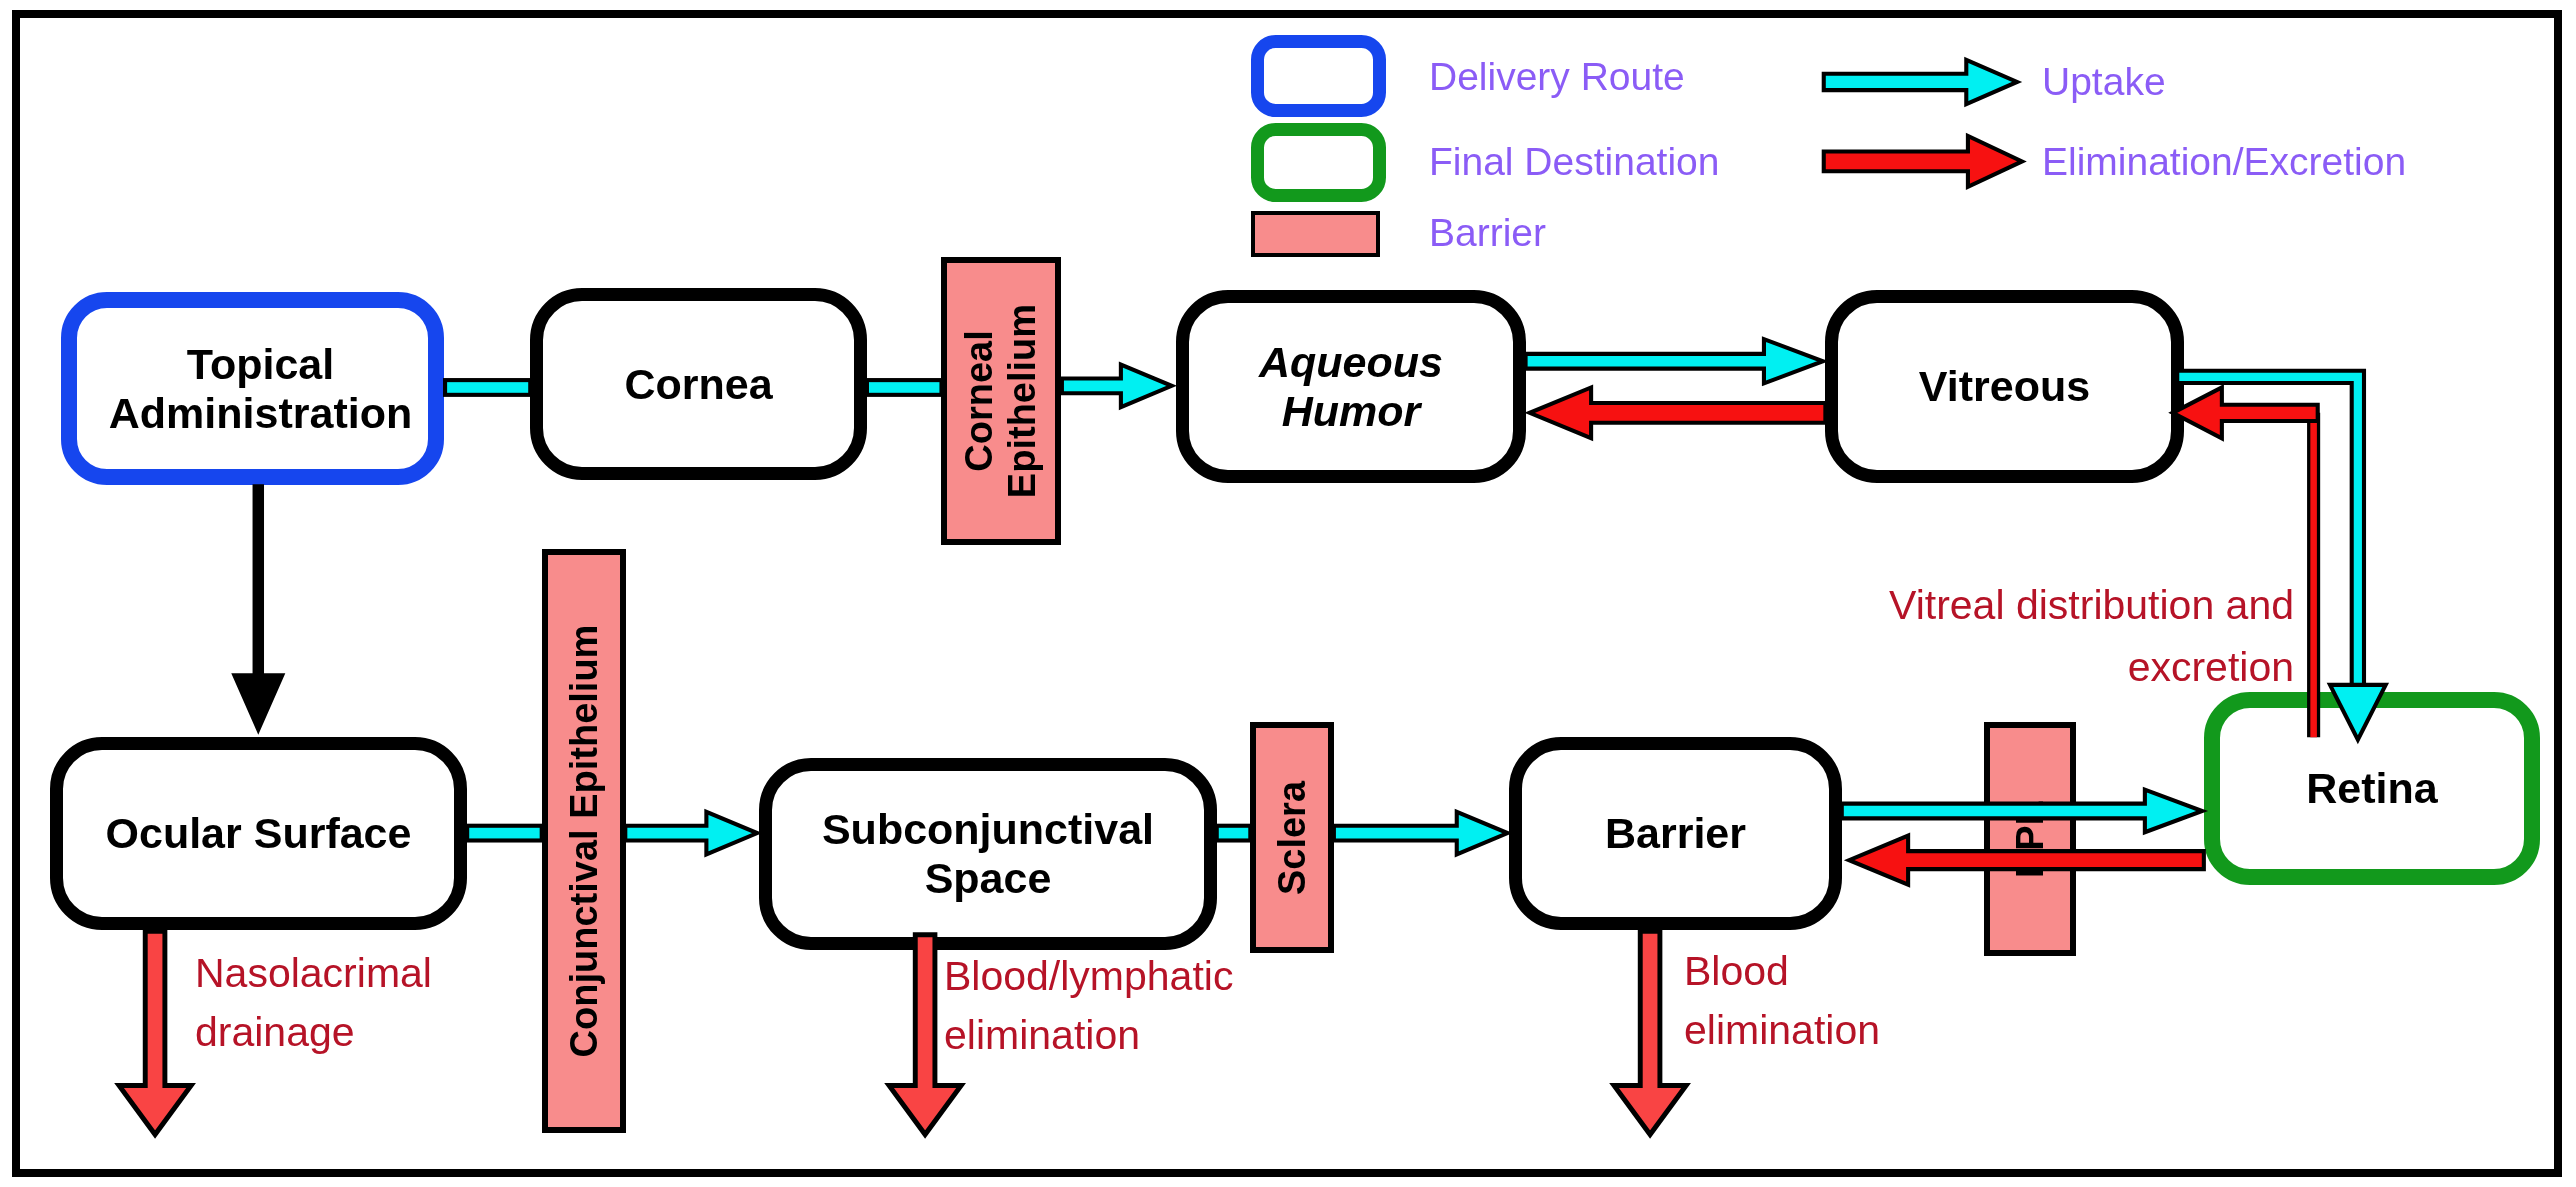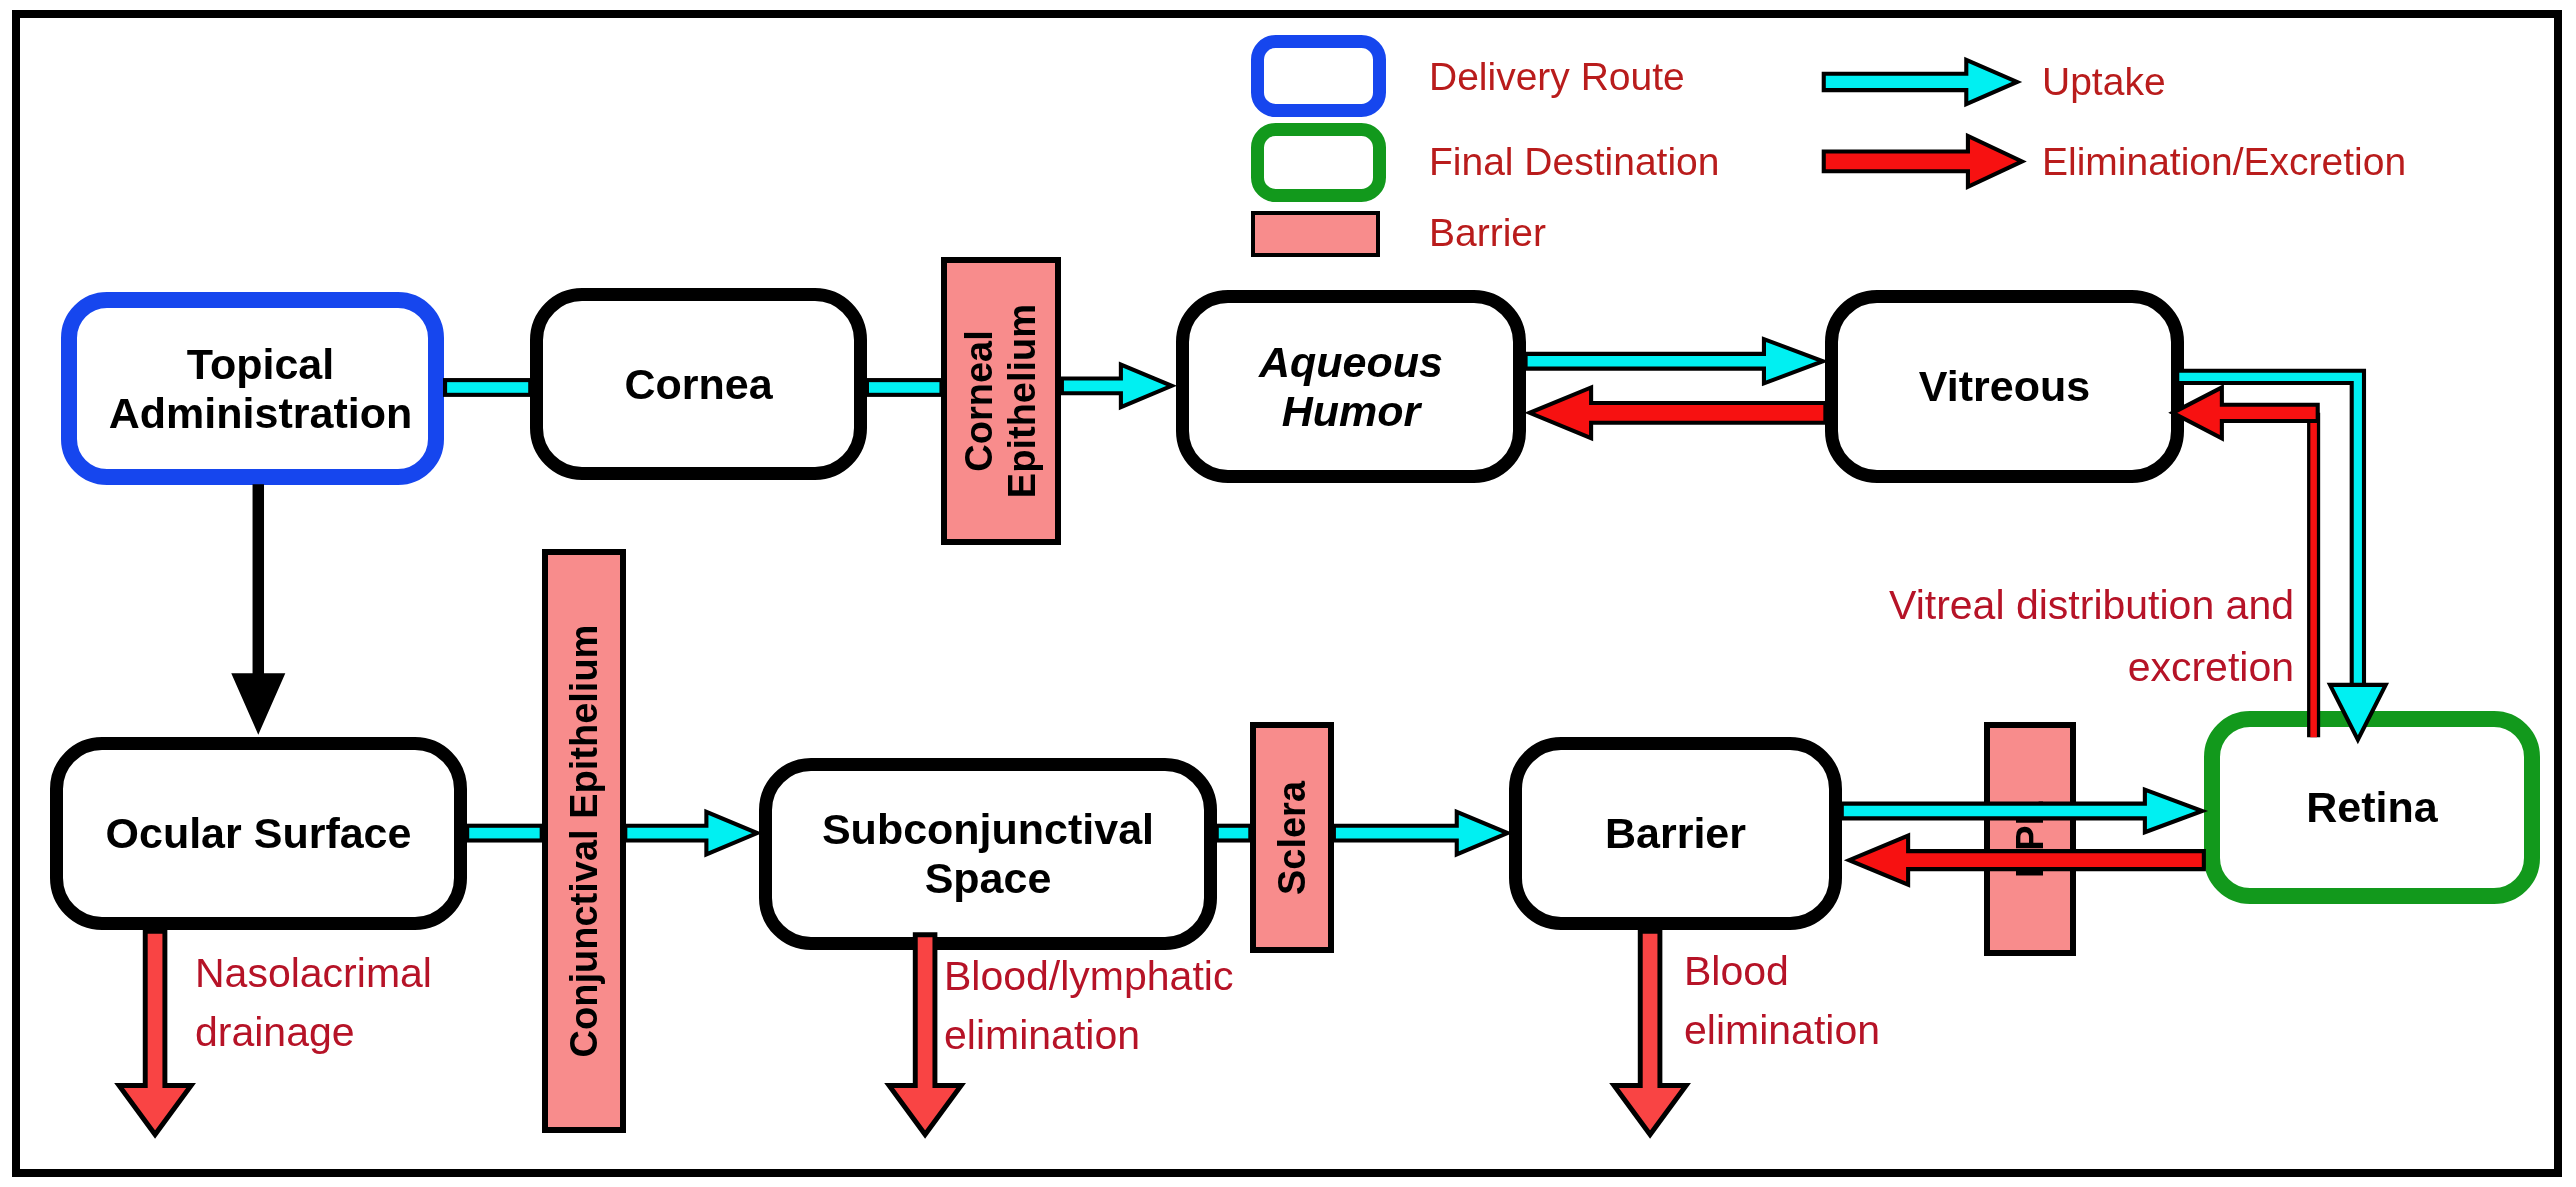--- a/index.html
+++ b/index.html
@@ -28,21 +28,21 @@
     font-weight:bold;font-size:43px;line-height:49px;color:#000;
     border:13px solid var(--node-black);border-radius:52px;
   }
   .node-topical{left:61px;top:292px;width:383px;height:193px;border:16.4px solid var(--delivery-route-blue);border-radius:46px;}
   .node-cornea{left:530px;top:288px;width:337px;height:192px;}
   .node-aqueous{left:1176px;top:290px;width:350px;height:193px;font-style:italic;}
   .node-vitreous{left:1825px;top:290px;width:359px;height:193px;}
   .node-ocular{left:50px;top:737px;width:417px;height:193px;}
   .node-subconj{left:759px;top:742px;width:458px;height:192px;margin-top:16px;}
   .node-choroid{left:1509px;top:737px;width:333px;height:193px;}
-  .node-retina{left:2204px;top:711px;width:336px;height:193px;border:16.4px solid var(--final-destination-green);border-radius:46px;}
+  .node-retina{left:2204px;top:692px;width:336px;height:193px;border:16.4px solid var(--final-destination-green);border-radius:46px;}
   .node-topical span{max-width:352px;padding-left:16px;}
   .node-aqueous span{max-width:270px;}
   .node-subconj span{max-width:426px;}
   
   .barrier{
     position:absolute;box-sizing:border-box;z-index:2;
     background:var(--barrier-pink);border:6.6px solid #000;
   }
   .barrier .vtext{
     position:absolute;top:50%;left:50%;
@@ -61,21 +61,21 @@
   .barrier-sclera .vtext{width:221px;white-space:nowrap;}
   .barrier-rpe{left:1984px;top:722px;width:92px;height:234px;}
   .barrier-rpe .vtext{width:221px;white-space:nowrap;}
   .barrier-ilm{left:2243px;top:449px;width:231px;height:84px;}
   
   .legend-swatch{position:absolute;box-sizing:border-box;background:#fff;z-index:1;}
   .legend-blue{left:1251px;top:35px;width:135px;height:82px;border:13px solid var(--delivery-route-blue);border-radius:24.6px;}
   .legend-green{left:1251px;top:123px;width:135px;height:79px;border:13px solid var(--final-destination-green);border-radius:24.6px;}
   .legend-pink{left:1251px;top:211px;width:129px;height:46px;border:4.9px solid #000;background:var(--barrier-pink);}
   .legend-label{
-    position:absolute;z-index:1;font-size:39px;line-height:46px;color:#b91c1c;white-space:nowrap;
+    position:absolute;z-index:1;font-size:39px;line-height:46px;color:#8b5cf6;white-space:nowrap;
   }
   .lbl-delivery{left:1429px;top:54px;}
   .lbl-final{left:1429px;top:139px;}
   .lbl-barrier{left:1429px;top:210px;}
   .lbl-uptake{left:2042px;top:59px;}
   .lbl-elim{left:2042px;top:139px;}
   
   .flow-label{
     position:absolute;z-index:4;color:var(--label-dark-red);
     font-size:41px;line-height:59px;

